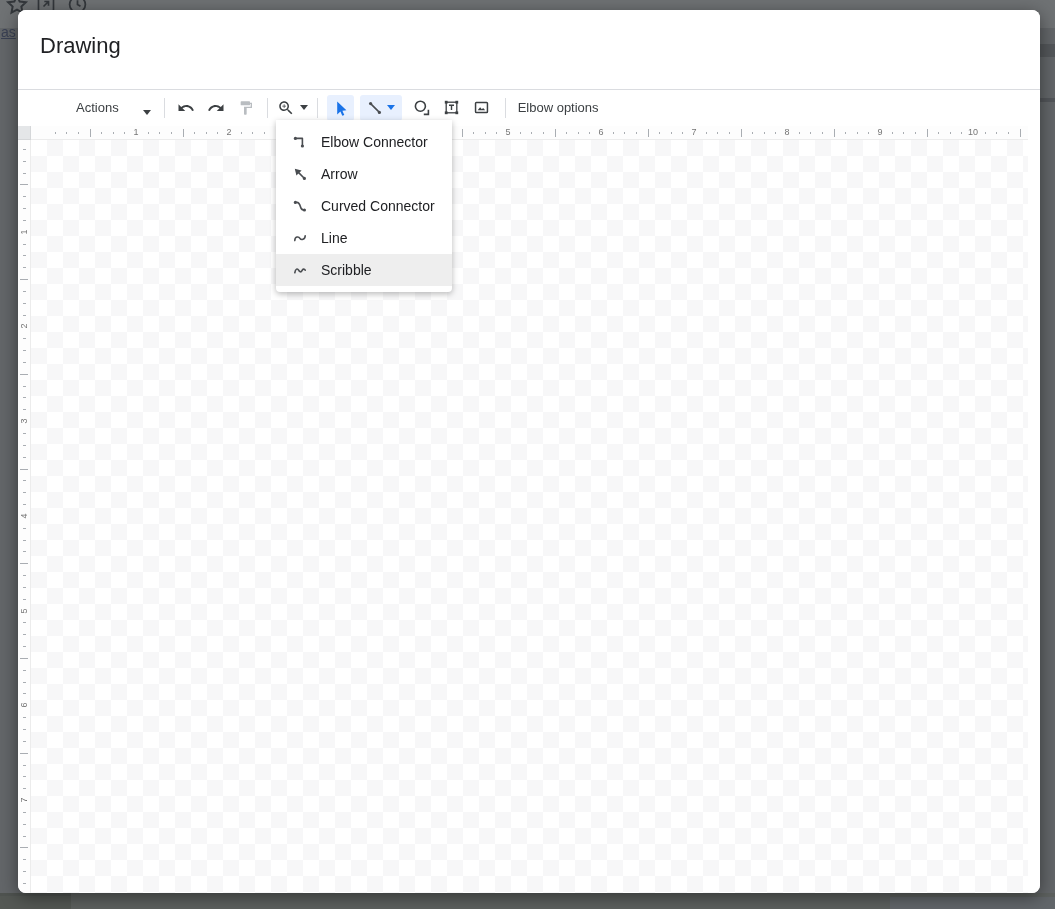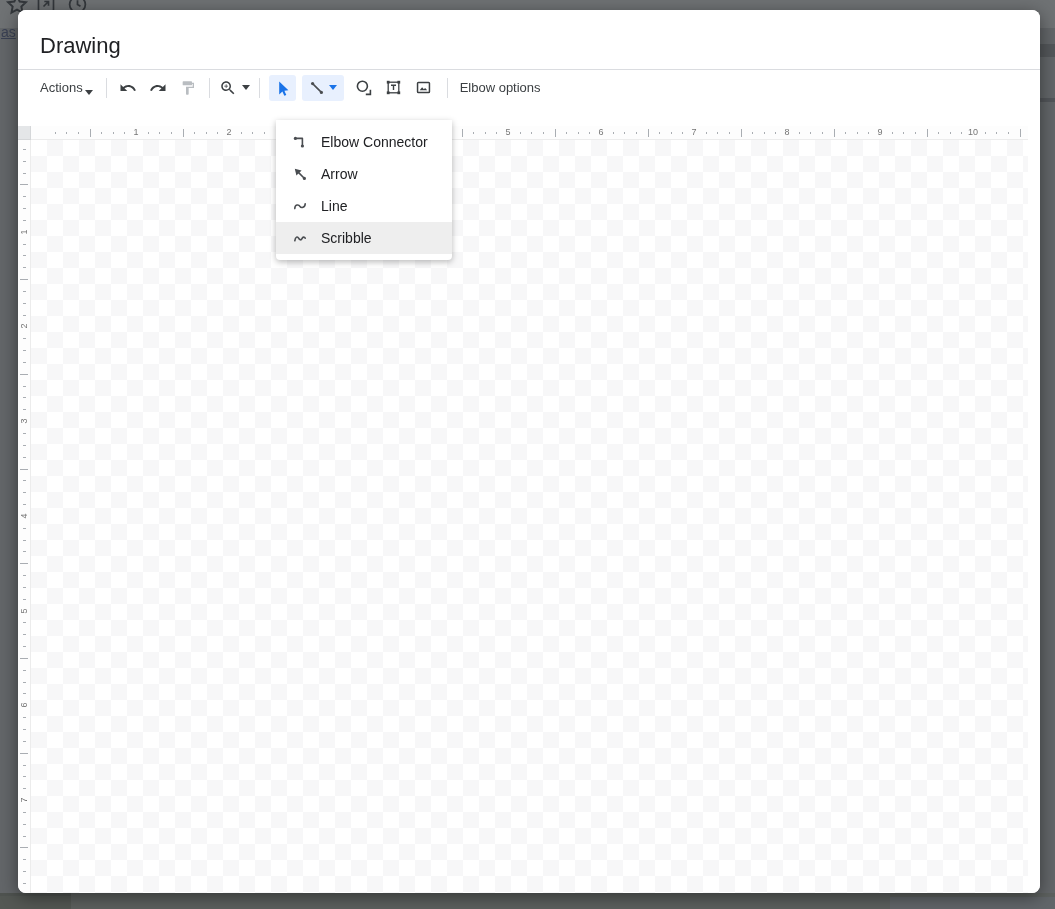--- a/index.html
+++ b/index.html
@@ -13,30 +13,30 @@
   .bd-right-band1 { position:absolute; left:1038px; top:44px; width:17px; height:13px; background:#54575a; z-index:1; }
   .bd-right-band2 { position:absolute; left:1038px; top:98px; width:17px; height:4px; background:#53565a; z-index:1; }
   .bd-bottom { position:absolute; left:0; top:893px; width:1055px; height:16px; background:#5d615f; z-index:1; }
   .bd-bottom-left { position:absolute; left:0; top:893px; width:71px; height:16px; background:#545854; border-top:3px solid #4f5350; z-index:2; }
   .bd-bottom-right { position:absolute; left:890px; top:897px; width:165px; height:12px; background:#62666a; z-index:2; }
 
   
   .dialog { position:absolute; left:18px; top:10px; width:1022px; height:883px; background:#fff;
             border-radius:8px; box-shadow:0 4px 18px rgba(0,0,0,.45); z-index:10; overflow:hidden; }
 
-  .dlg-header { position:relative; height:60px; border-bottom:1px solid #dadce0; background:#fff; }
+  .dlg-header { position:relative; height:80px; border-bottom:1px solid #dadce0; background:#fff; }
   .dlg-title { position:absolute; left:22px; top:23px; font-size:22px; color:#202124; }
   .save-btn { position:absolute; right:25px; top:20px; height:36px; padding:0 24px; background:#1a73e8;
               color:#fff; font-size:14px; font-weight:bold; border:none; border-radius:4px;
               display:flex; align-items:center; font-family:"Liberation Sans", Arial, sans-serif; cursor:pointer; }
 
   
   .toolbar { height:35px; display:flex; align-items:center; padding-left:22px; background:#fff; }
   .tb-text { font-size:13px; color:#3c4043; }
-  .actions-btn { display:flex; align-items:flex-end; gap:2px; cursor:pointer; }
+  .actions-btn { display:flex; align-items:flex-end; gap:24px; cursor:pointer;margin-left:36px; }
   .caret { width:0; height:0; border-left:4px solid transparent; border-right:4px solid transparent; border-top:5px solid #3c4043; }
   .caret.blue { border-top-color:#1a73e8; }
   .tb-div { width:1px; height:20px; background:#dadce0; margin:0 9px; }
   .tb-btn { width:24px; height:24px; display:flex; align-items:center; justify-content:center; cursor:pointer; }
   .tb-btn.active { background:#e8f0fe; border-radius:3px; }
   .select-btn { width:27px; height:26px; }
   .line-btn { width:42px; height:26px; background:#e8f0fe; border-radius:3px; display:flex; align-items:center;
               justify-content:center; gap:4px; margin-left:6px; cursor:pointer; }
   .zoom-btn { display:flex; align-items:center; gap:5px; cursor:pointer; }
   .ml6{margin-left:6px;} .ml8{margin-left:8px;}
@@ -354,20 +354,28 @@
     <div class="menu-item">
       <svg viewBox="0 0 16 16" class="mi-svg">
         <path class="f" d="M2.8 2.8 L9.6 4.4 L4.4 9.6 Z"></path>
         <line x1="5.4" y1="5.4" x2="12" y2="12"></line>
         <circle class="f" cx="12.4" cy="12.4" r="1.6"></circle>
       </svg>
       <span class="lbl">Arrow</span>
     </div>
     <div class="menu-item">
       <svg viewBox="0 0 16 16" class="mi-svg">
+        <circle class="f" cx="3.4" cy="4.4" r="1.6"></circle>
+        <path d="M4.8 4.4 C9.6 4.6 7.2 11.8 11.2 11.9"></path>
+        <circle class="f" cx="12.4" cy="12" r="1.6"></circle>
+      </svg>
+      <span class="lbl">Curved Connector</span>
+    </div>
+    <div class="menu-item">
+      <svg viewBox="0 0 16 16" class="mi-svg">
         <path d="M2.8 10.6 C2.8 6.2 6.8 6.4 7.9 8.3 C9 10.2 13.2 10 13.2 5.8"></path>
       </svg>
       <span class="lbl">Line</span>
     </div>
     <div class="menu-item hl">
       <svg viewBox="0 0 16 16" class="mi-svg">
         <path d="M2.8 10.8 C3.4 6.4 5.6 6.2 6.6 8.2 C7.6 10.2 9.2 10.4 10 8.6 C10.8 6.8 12.4 6.6 13.2 8.2"></path>
       </svg>
       <span class="lbl">Scribble</span>
     </div>

